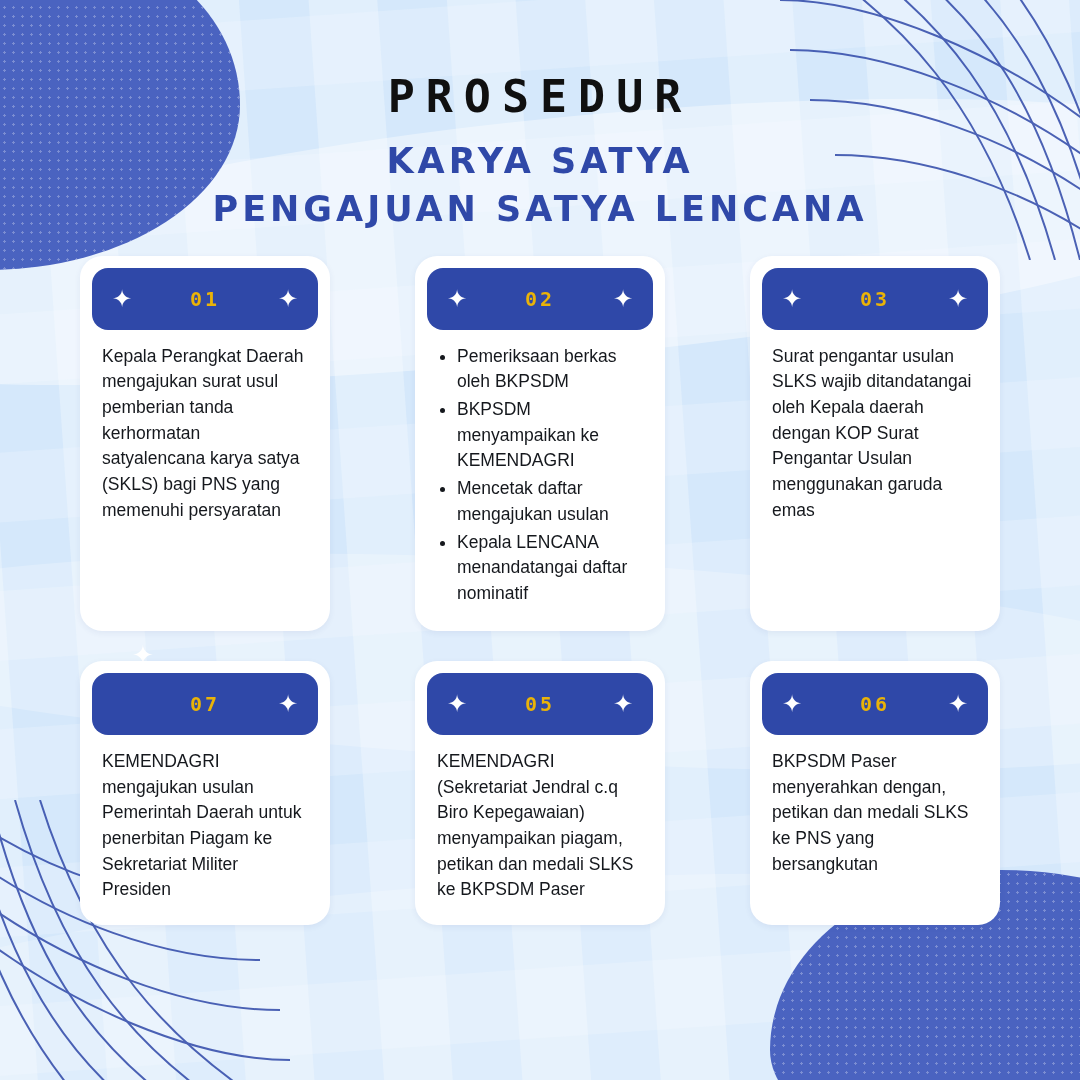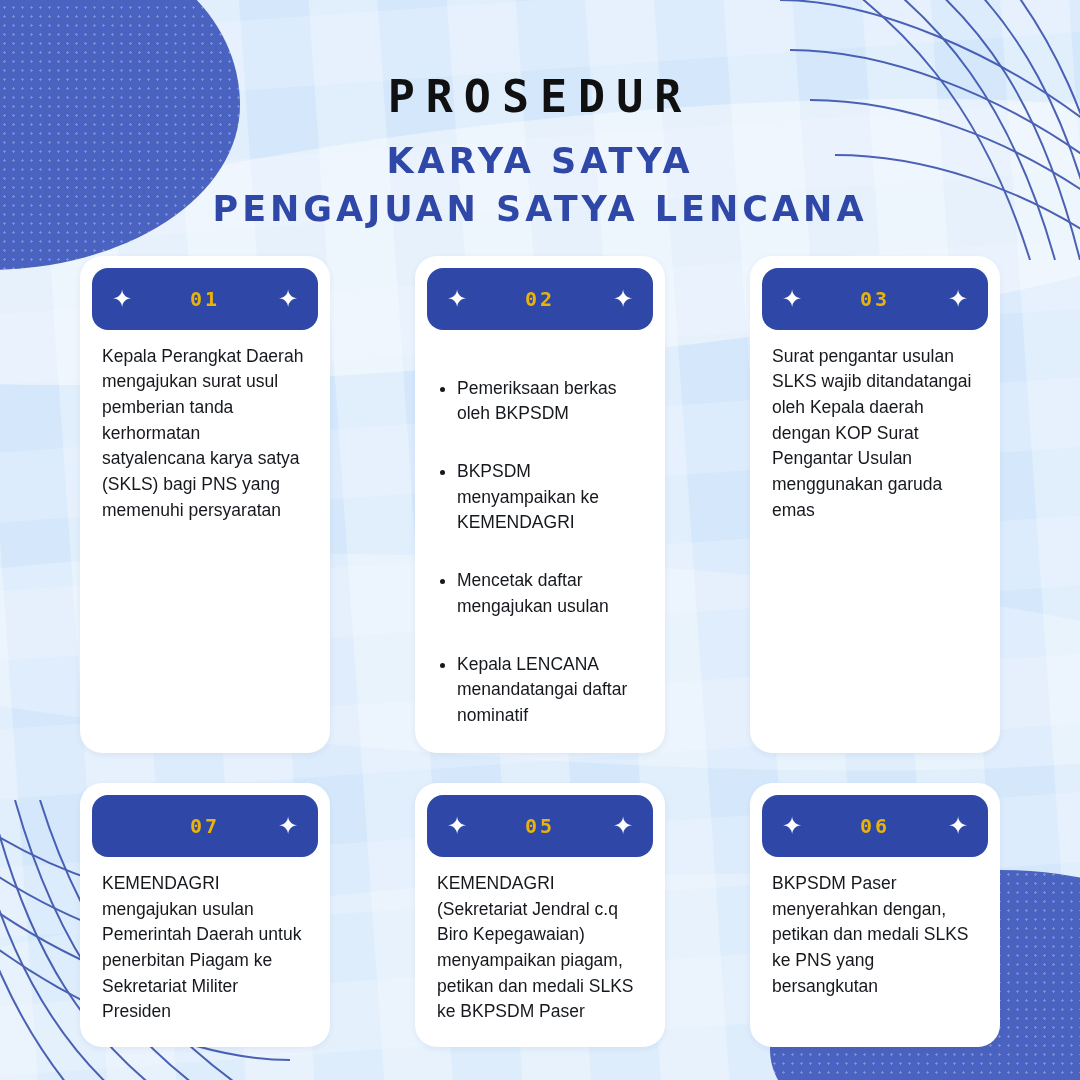--- a/index.html
+++ b/index.html
@@ -166,21 +166,21 @@
 
   .card-body {
     font-family: "Liberation Sans", sans-serif;
     font-size: 17.5px;
     line-height: 1.47;
     color: #15181d;
     padding: 6px 10px 0;
   }
   .card-body.center { }
   .card-body ul { margin: 0; padding-left: 20px; }
-  .card-body li { margin-bottom: 2px; margin-top: 32px; }
+  .card-body li { margin-bottom: 2px; }
 
   
   .free-spark {
     position: absolute;
     left: 132px;
     top: 640px;
     color: #ffffff;
     font-size: 26px;
     z-index: 3;
   }

